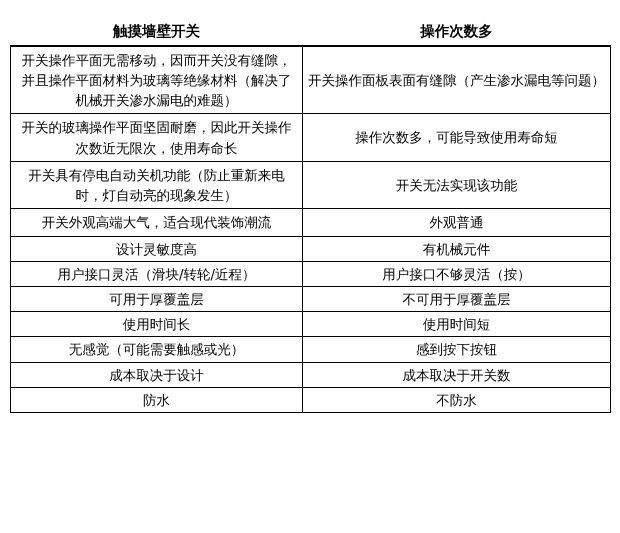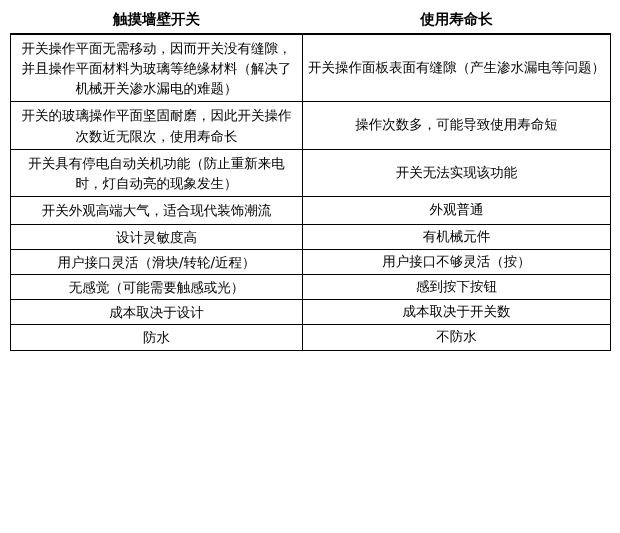--- a/index.html
+++ b/index.html
@@ -12,21 +12,21 @@
     height: 533px;
     font-family: "DejaVu Sans", "Liberation Sans", sans-serif;
     color: #000000;
     overflow: hidden;
   }
   .page {
     position: relative;
     width: 544px;
     height: 533px;
     box-sizing: border-box;
-    padding: 8px 10px 0 10px;
+    padding: 20px 10px 0 10px;
   }
   table.compare {
     width: 600px;
     border-collapse: collapse;
     table-layout: fixed;
     font-size: 13.5px;
     line-height: 1.35;
   }
   table.compare col.c1 { width: 292px; }
   table.compare col.c2 { width: 308px; }
@@ -43,21 +43,21 @@
   table.compare thead th {
     border: none;
     border-bottom: 2.5px solid #000000;
     font-weight: bold;
     font-size: 14.5px;
     padding-bottom: 3px;
     padding-top: 2px;
   }
   
   table.compare tbody tr td:first-child { border-left: 1.5px solid #000000; }
-  table.compare tbody tr td:last-child { border-right: 1.5px solid #000000; font-family: Liberation Serif, serif; }
+  table.compare tbody tr td:last-child { border-right: 1.5px solid #000000; }
   table.compare tbody tr:last-child td { border-bottom: 1.5px solid #000000; margin-left: 20px; }
   table.compare tbody tr:first-child td { border-top: 1.5px solid #000000; text-align: center; }
 
   td.justify {
     text-align: justify;
     text-align-last: center;
   }
   td.tall {
     line-height: 1.5;
   }
@@ -67,21 +67,21 @@
 
 <div class="page">
   <table class="compare">
     <colgroup>
       <col class="c1">
       <col class="c2">
     </colgroup>
     <thead>
       <tr>
         <th>触摸墙壁开关</th>
-        <th>使用寿命长</th>
+        <th>操作次数多</th>
       </tr>
     </thead>
     <tbody>
       <tr>
         <td class="justify tall">开关操作平面无需移动，因而开关没有缝隙，并且操作平面材料为玻璃等绝缘材料（解决了机械开关渗水漏电的难题）</td>
         <td class="justify tall">开关操作面板表面有缝隙（产生渗水漏电等问题）</td>
       </tr>
       <tr>
         <td class="justify tall">开关的玻璃操作平面坚固耐磨，因此开关操作次数近无限次，使用寿命长</td>
         <td>操作次数多，可能导致使用寿命短</td>
@@ -96,20 +96,28 @@
       </tr>
       <tr>
         <td>设计灵敏度高</td>
         <td>有机械元件</td>
       </tr>
       <tr>
         <td>用户接口灵活（滑块/转轮/近程）</td>
         <td>用户接口不够灵活（按）</td>
       </tr>
       <tr>
+        <td>可用于厚覆盖层</td>
+        <td>不可用于厚覆盖层</td>
+      </tr>
+      <tr>
+        <td>使用时间长</td>
+        <td>使用时间短</td>
+      </tr>
+      <tr>
         <td>无感觉（可能需要触感或光）</td>
         <td>感到按下按钮</td>
       </tr>
       <tr>
         <td>成本取决于设计</td>
         <td>成本取决于开关数</td>
       </tr>
       <tr>
         <td>防水</td>
         <td>不防水</td>

